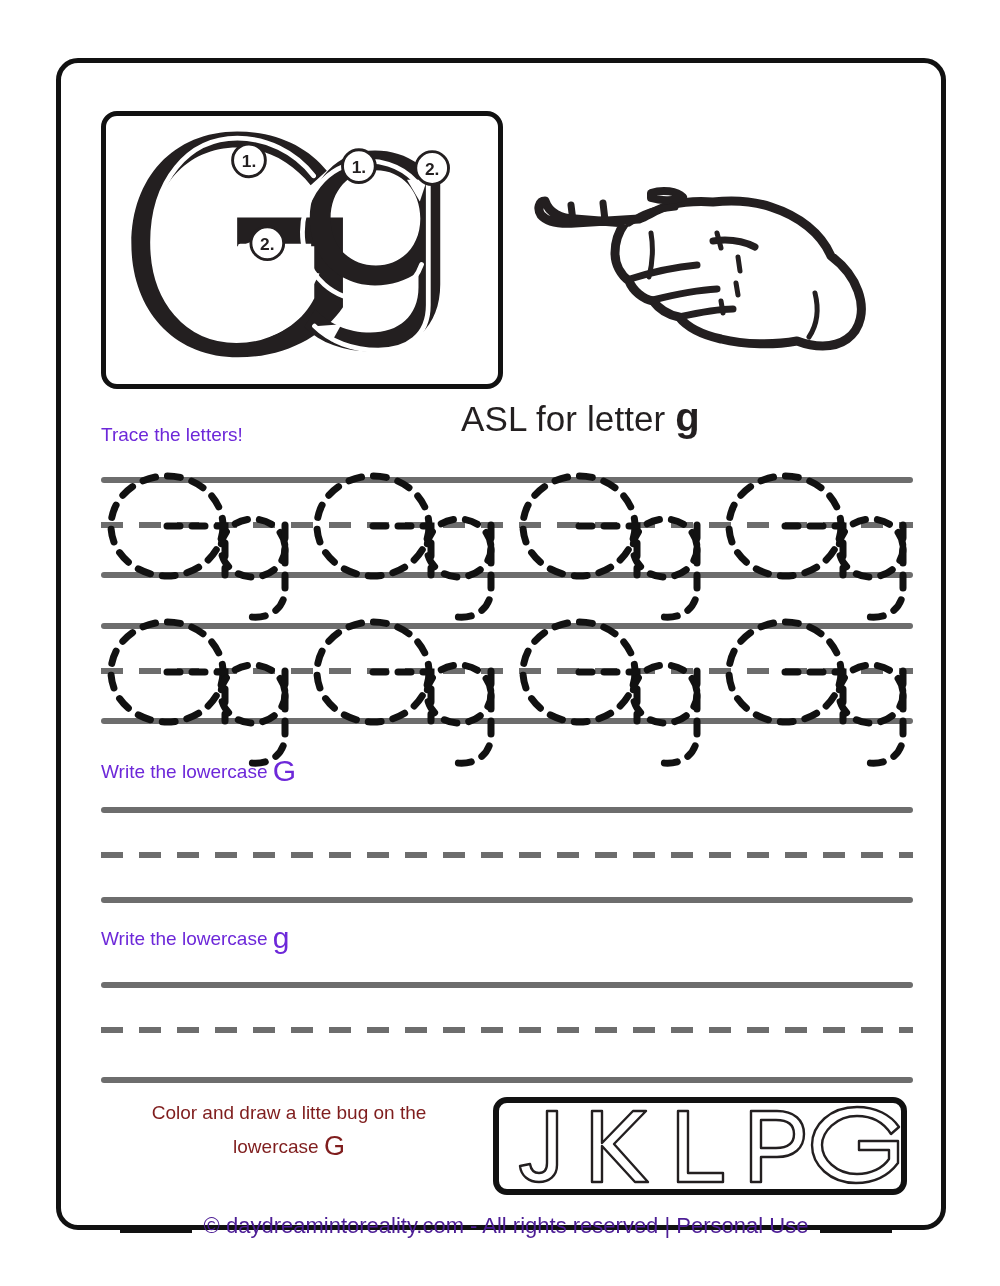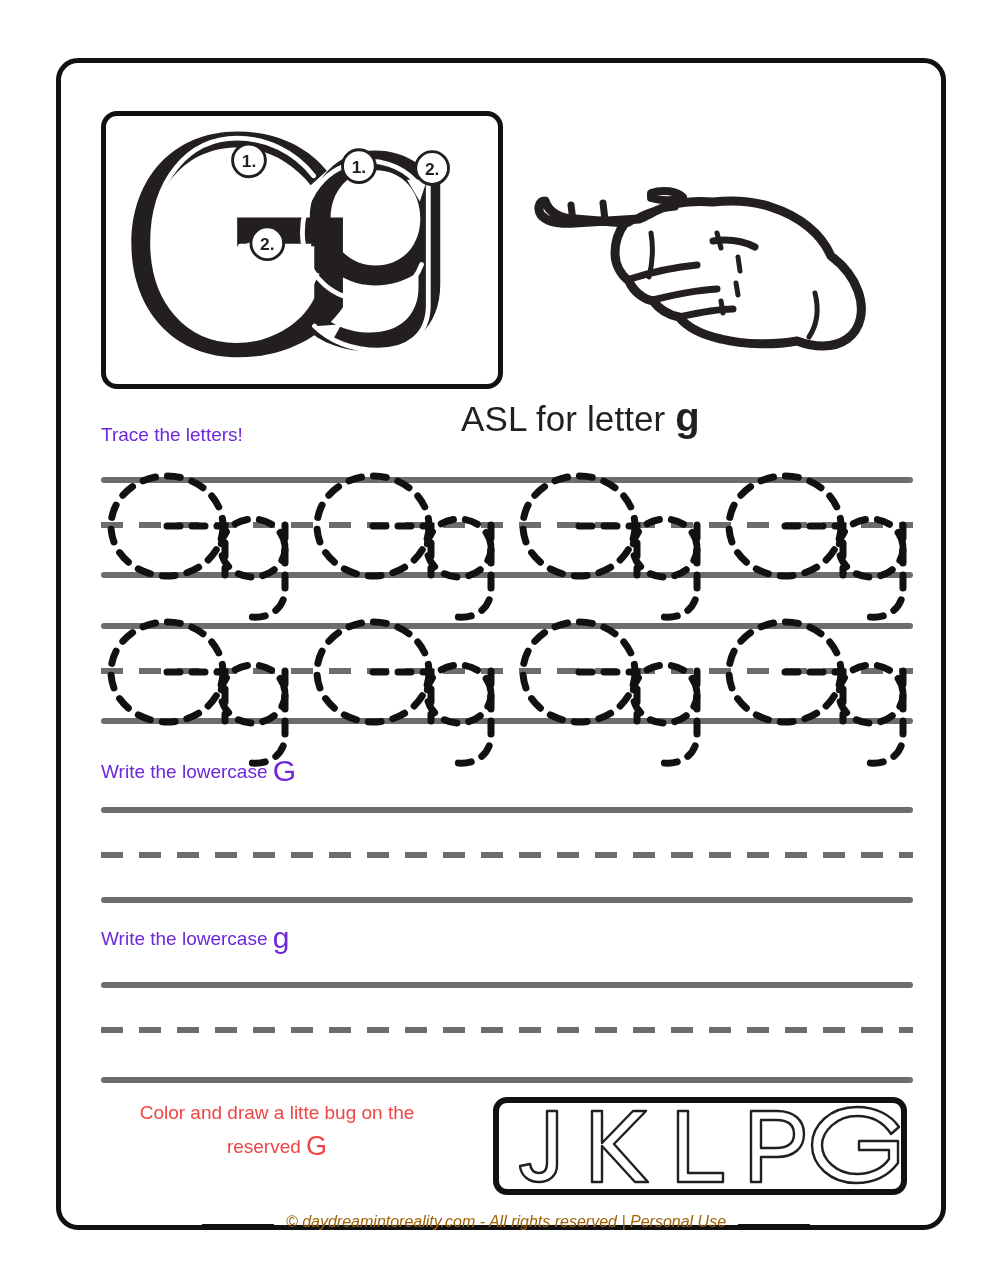--- a/index.html
+++ b/index.html
@@ -126,26 +126,26 @@
   }
   .trace-letters svg { display: block; width: 100%; height: 100%; overflow: visible; }
 
   
   #write-row-1 { top: 744px; height: 96px; }
   #write-row-2 { top: 919px; height: 96px; }
 
   
   #bottom-prompt {
     position: absolute;
-    left: 16px; top: 1036px;
+    left: 28px; top: 1036px;
     width: 400px;
     text-align: center;
     font-size: 19px;
     line-height: 1.45;
-    color: #ef4444;
+    color: #7f1d1d;
   }
   #bottom-prompt .lg {
     font-size: 27px;
     vertical-align: -2px;
   }
 
   #letter-box {
     position: absolute;
     left: 432px; top: 1034px;
     width: 414px; height: 98px;
@@ -166,24 +166,23 @@
     gap: 12px;
   }
   #footer .foot-rule {
     height: 5px;
     width: 72px;
     background: #111111;
     flex: 0 0 auto;
     margin-top: 9px;
   }
   #footer-text {
-    font-size: 16px;
-    color: #a16207;
+    font-size: 22px;
+    color: #4c1d95;
     white-space: nowrap;
-    font-style: italic;
   }
 </style>
 </head>
 <body>
 
 <div id="page-frame">
 
   <div id="model-box">
     <svg viewBox="0 0 402 278">
 
@@ -393,21 +392,21 @@
 
   <div class="section-label" id="label-lower"><span>Write the lowercase </span><span class="lg">g</span></div>
 
   <div class="rule-row" id="write-row-2">
     <div class="rule-line rule-solid" style="top:0px"></div>
     <div class="rule-line rule-dashed" style="top:45px"></div>
     <div class="rule-line rule-solid" style="top:95px"></div>
   </div>
 
   <div id="bottom-prompt">
-    <span>Color and draw a litte bug on the</span><br><span>reserved </span><span class="lg">G</span>
+    <span>Color and draw a litte bug on the</span><br><span>lowercase </span><span class="lg">G</span>
   </div>
 
   <div id="letter-box">
     <svg viewBox="0 0 402 86">
       <g fill="none" stroke="#231f20" stroke-width="2.4" stroke-linejoin="round" stroke-linecap="round">
 
         <g>
           <path d="M48 8 L 58 8 L 58 62 C 58 73, 50 79, 40 79
                    C 30 79, 22 73, 21 63 L 31 61
                    C 32 67, 35 70, 40 70 C 45 70, 48 67, 48 60 Z"></path>

